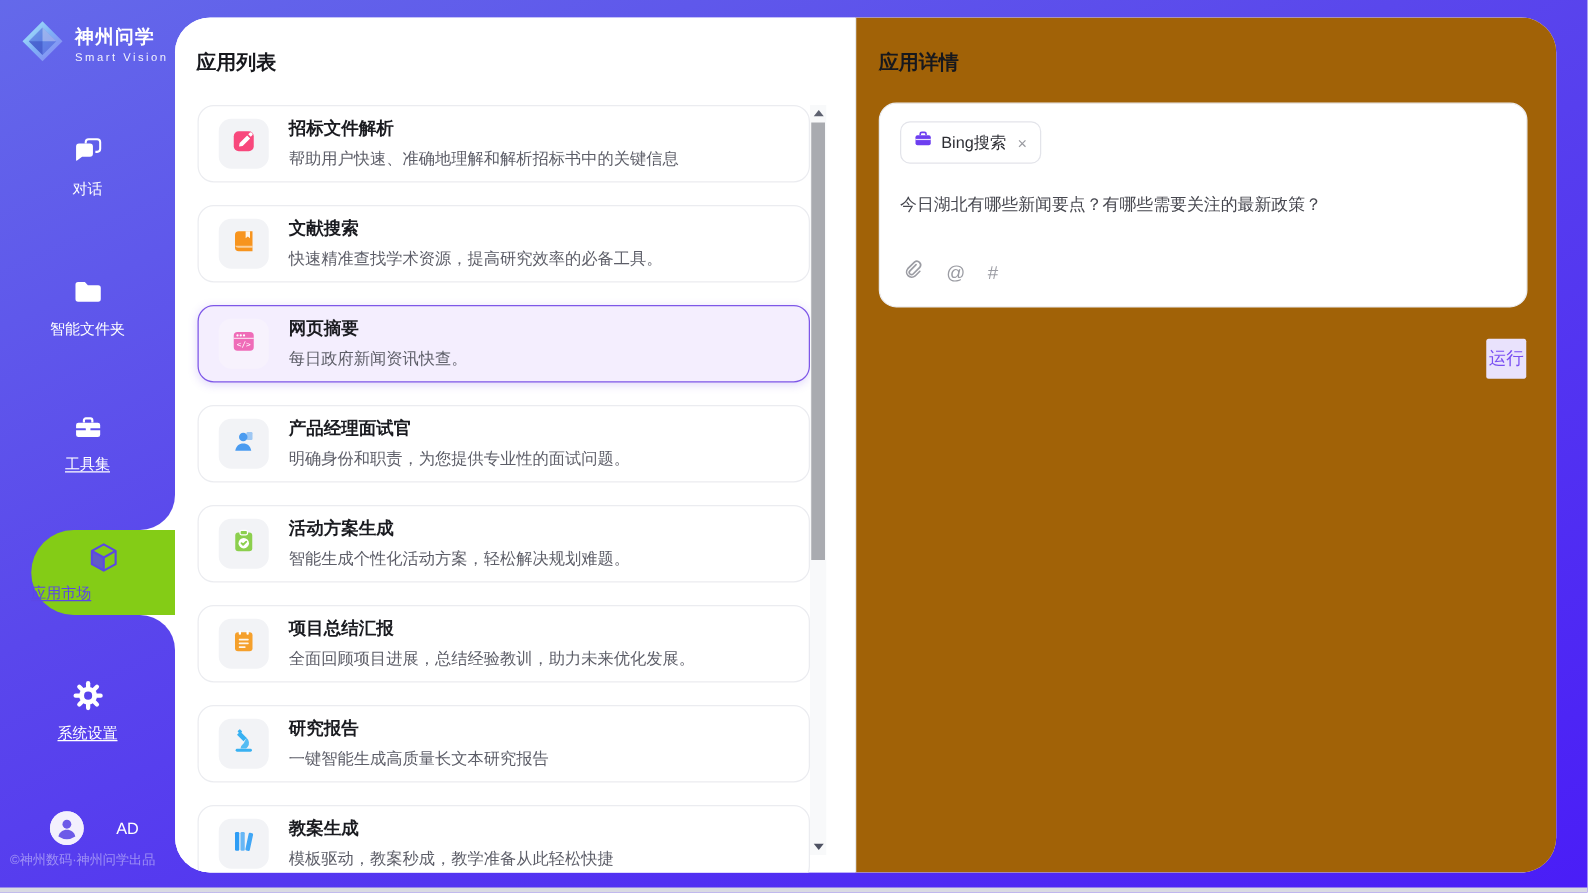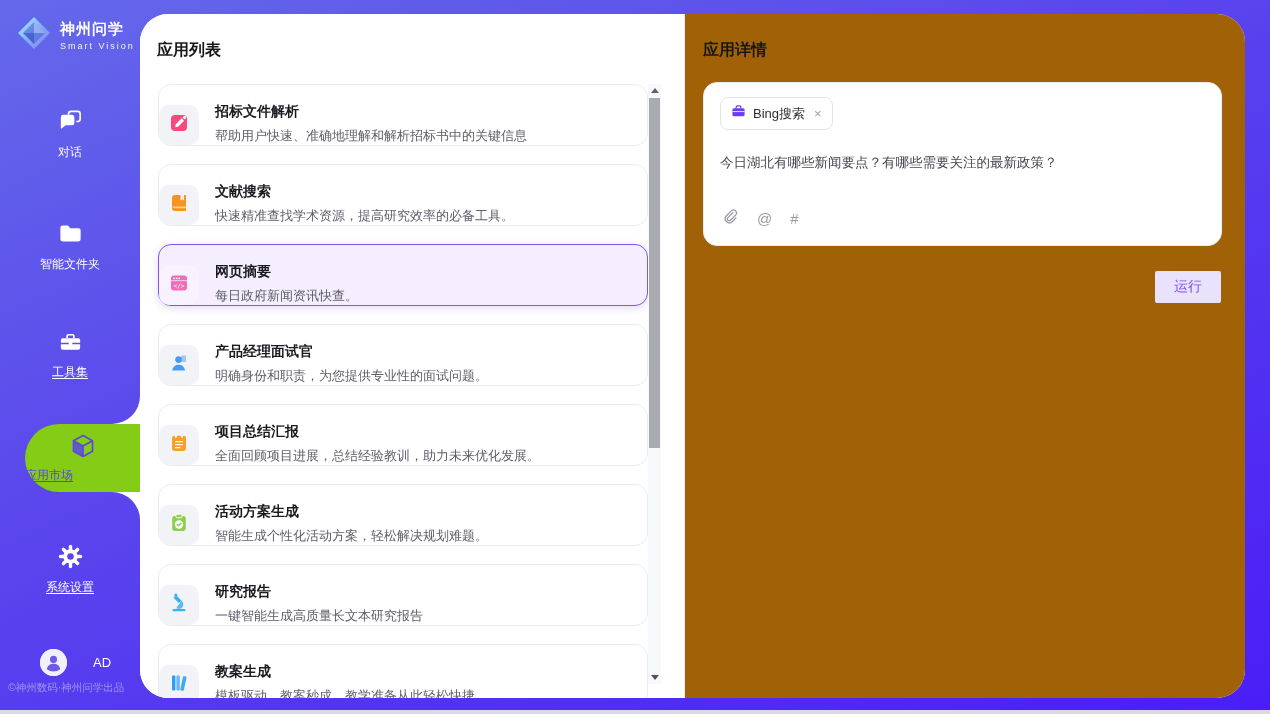--- a/index.html
+++ b/index.html
@@ -41,22 +41,22 @@
   .copyright { position:absolute; left:8px; top:681px; font-size:10.5px; color:rgba(255,255,255,.42); white-space:nowrap; }
 
   
   .content { position:absolute; left:140px; top:14px; right:25px; bottom:16px;
     background:#fff; border-radius:28px; overflow:hidden; display:flex; z-index:4; }
   .panel-title { font-size:16px; font-weight:bold; color:#17181d; }
 
   .list-panel { width:544px; position:relative; background:#fff; }
   .list-panel .panel-title { position:absolute; top:26px; left:17px; }
   .card-list { position:absolute; top:70px; left:18px; width:490px; }
-  .app-card { display:flex; align-items:flex-end; gap:16px; height:62px; margin-bottom:18px;
-    border:1px solid #ebecf0; border-radius:13px; background:#fff; padding-left:0; cursor:pointer; }
+  .app-card { display:flex; align-items:center; gap:16px; height:62px; margin-bottom:18px;
+    border:1px solid #ebecf0; border-radius:13px; background:#fff; padding-left:16px; cursor:pointer; }
   .app-card.selected { border:1px solid #7e57e8; background:#f4eefe;
     box-shadow:0 2px 8px rgba(120,80,230,.22); }
   .app-icon-box { width:40px; height:40px; border-radius:10px; background:#f2f3f6;
     display:flex; align-items:center; justify-content:center; flex:0 0 auto; }
   .app-card.selected .app-icon-box { background:#f7f2fd; }
   .app-title { font-size:14px; font-weight:bold; color:#1a1b20; margin-bottom:6px; }
   .app-desc { font-size:13px; color:#5d5e68; }
 
   
   .scrollbar { position:absolute; right:23px; top:70px; width:13px; height:600px; background:#f8f9fa; }
@@ -73,21 +73,21 @@
     background:#fff; border:1px solid #ebecf0; border-radius:14px; padding:14px 16px; cursor:text; }
   .tool-chip { display:inline-flex; align-items:center; gap:7px; border:1px solid #e3e4ea;
     border-radius:8px; padding:6px 10px; background:#fff; cursor:pointer; }
   .tool-chip .chip-label { font-size:13px; color:#2c2d33; }
   .chip-close { font-size:13px; color:#9a9ba1; margin-left:2px; cursor:pointer; line-height:1; }
   .question { margin-top:24px; font-size:13.5px; color:#46474f; }
   .composer-bar { position:absolute; left:18px; bottom:16px; display:flex; align-items:center; gap:18px; }
   .composer-bar .txt-ic { font-size:15px; color:#9b9ca3; cursor:pointer; }
   .run-row { position:absolute; top:257px; right:24px; }
   .run-button { display:inline-block; background:#e9e2fc; color:#7a4ff2; font-size:14px;
-    padding:7px 19px; border-radius:2px; border:none; cursor:pointer; font-family:inherit; }
+    padding:7px 2px; border-radius:2px; border:none; cursor:pointer; font-family:inherit; }
 </style>
 </head>
 <body>
 
 <div class="sidebar">
   <div class="logo">
     <span>
       <svg viewBox="0 0 36 36" width="36" height="36">
         <defs>
             <linearGradient id="dg" x1="0" y1="0" x2="1" y2="1">
@@ -246,45 +246,45 @@
               </svg></span>
     </div>
     <div class="app-text">
       <div class="app-title">产品经理面试官</div>
       <div class="app-desc">明确身份和职责，为您提供专业性的面试问题。</div>
     </div>
   </div>
         <div class="app-card">
     <div class="app-icon-box">
       <span class="app-icon"><svg viewBox="0 0 22 22" width="22" height="22">
+                <rect x="4.2" y="4" width="13.6" height="15" rx="2.4" fill="#8ccf4d"></rect>
+                <rect x="8" y="2.2" width="6" height="3.6" rx="1.2" fill="#8ccf4d" stroke="#fff" stroke-width="1"></rect>
+                <circle cx="11" cy="12.5" r="4.2" fill="#fff"></circle>
+                <path d="M9.2 12.5l1.3 1.3 2.5-2.5" stroke="#8ccf4d" stroke-width="1.5" fill="none" stroke-linecap="round" stroke-linejoin="round"></path>
+              </svg></span>
+    </div>
+    <div class="app-text">
+      <div class="app-title">活动方案生成</div>
+      <div class="app-desc">智能生成个性化活动方案，轻松解决规划难题。</div>
+    </div>
+  </div>
+        <div class="app-card">
+    <div class="app-icon-box">
+      <span class="app-icon"><svg viewBox="0 0 22 22" width="22" height="22">
                 <rect x="4" y="3.8" width="14" height="15.2" rx="2.4" fill="#f5a02c"></rect>
                 <rect x="7" y="2.4" width="1.8" height="3.4" rx=".9" fill="#fff"></rect>
                 <rect x="13.2" y="2.4" width="1.8" height="3.4" rx=".9" fill="#fff"></rect>
                 <rect x="7" y="9" width="8" height="1.3" rx=".6" fill="#fff" opacity=".9"></rect>
                 <rect x="7" y="12" width="8" height="1.3" rx=".6" fill="#fff" opacity=".9"></rect>
                 <rect x="7" y="15" width="5.5" height="1.3" rx=".6" fill="#fff" opacity=".9"></rect>
               </svg></span>
     </div>
     <div class="app-text">
       <div class="app-title">项目总结汇报</div>
       <div class="app-desc">全面回顾项目进展，总结经验教训，助力未来优化发展。</div>
-    </div>
-  </div>
-        <div class="app-card">
-    <div class="app-icon-box">
-      <span class="app-icon"><svg viewBox="0 0 22 22" width="22" height="22">
-                <rect x="4.2" y="4" width="13.6" height="15" rx="2.4" fill="#8ccf4d"></rect>
-                <rect x="8" y="2.2" width="6" height="3.6" rx="1.2" fill="#8ccf4d" stroke="#fff" stroke-width="1"></rect>
-                <circle cx="11" cy="12.5" r="4.2" fill="#fff"></circle>
-                <path d="M9.2 12.5l1.3 1.3 2.5-2.5" stroke="#8ccf4d" stroke-width="1.5" fill="none" stroke-linecap="round" stroke-linejoin="round"></path>
-              </svg></span>
-    </div>
-    <div class="app-text">
-      <div class="app-title">活动方案生成</div>
-      <div class="app-desc">智能生成个性化活动方案，轻松解决规划难题。</div>
     </div>
   </div>
         <div class="app-card">
     <div class="app-icon-box">
       <span class="app-icon"><svg viewBox="0 0 22 22" width="22" height="22">
                 <g fill="#38b1f2">
                   <rect x="4.5" y="17" width="13" height="2.3" rx="1.1"></rect>
                   <rect x="6.4" y="1.8" width="3" height="2.8" rx=".8" transform="rotate(45 7.9 3.2)"></rect>
                   <path d="M8.2 3.2l5.2 5.2-2.6 2.6-5.2-5.2z"></path>
                   <path d="M13.2 8.2a5.3 5.3 0 01.9 7.4l-1.2 1.2H8.4a5.5 5.5 0 012.2-3.9l.3-.2z" opacity=".85"></path>

